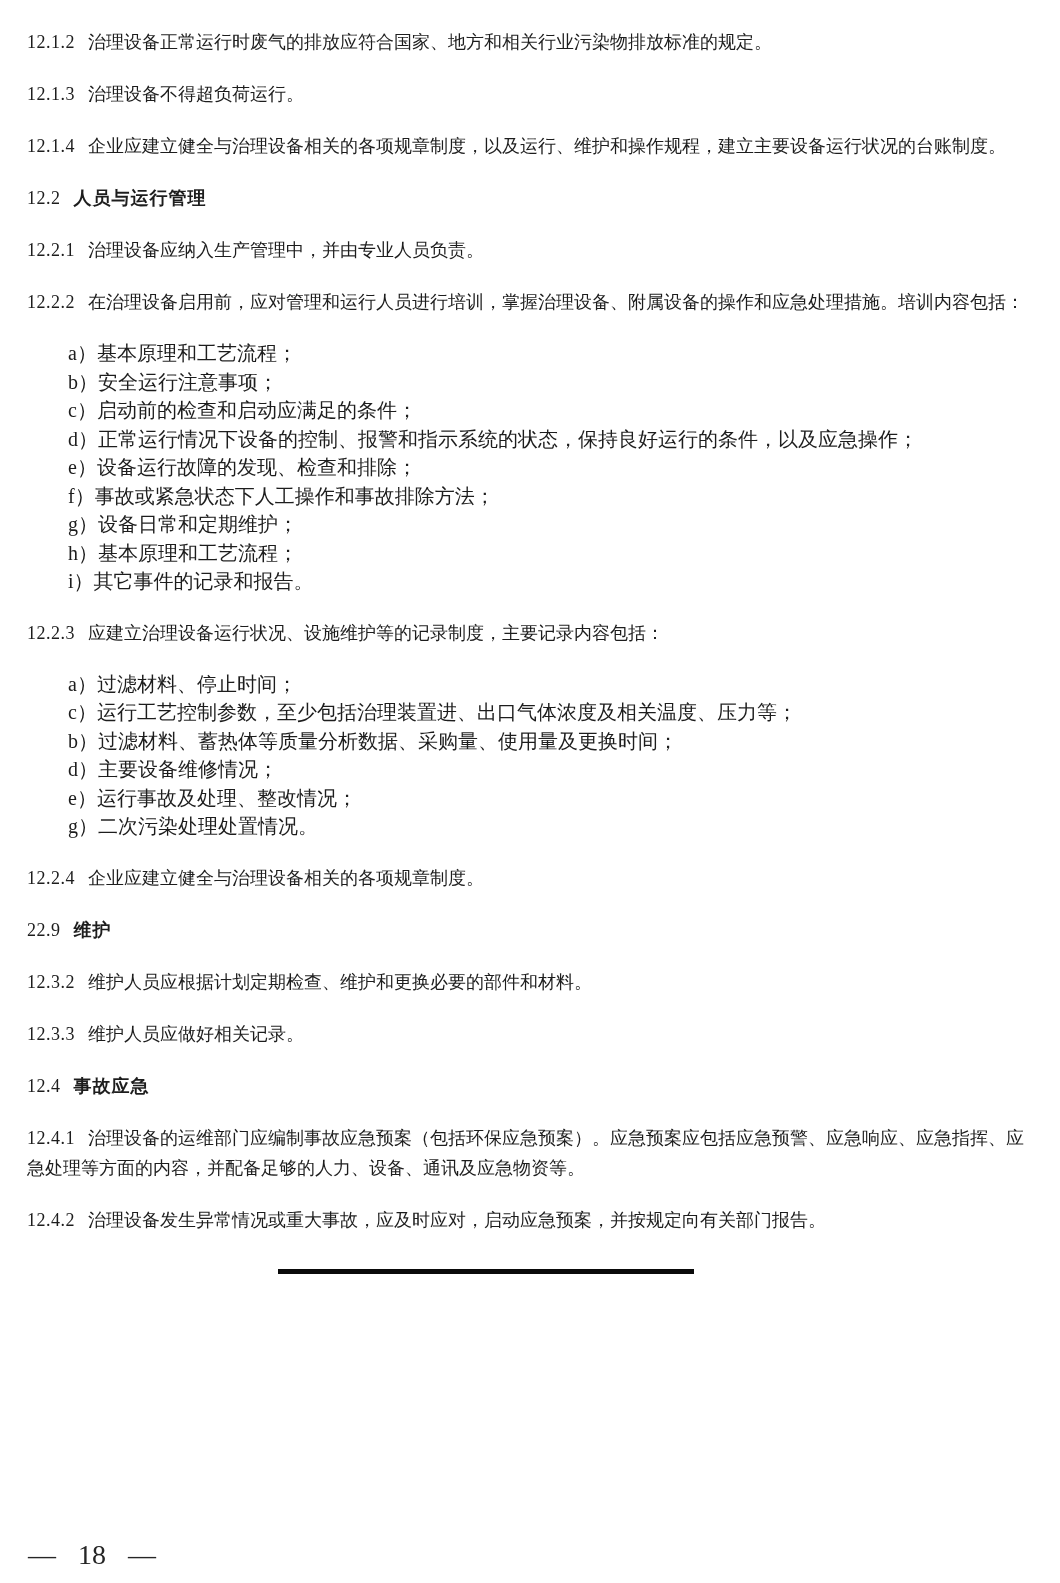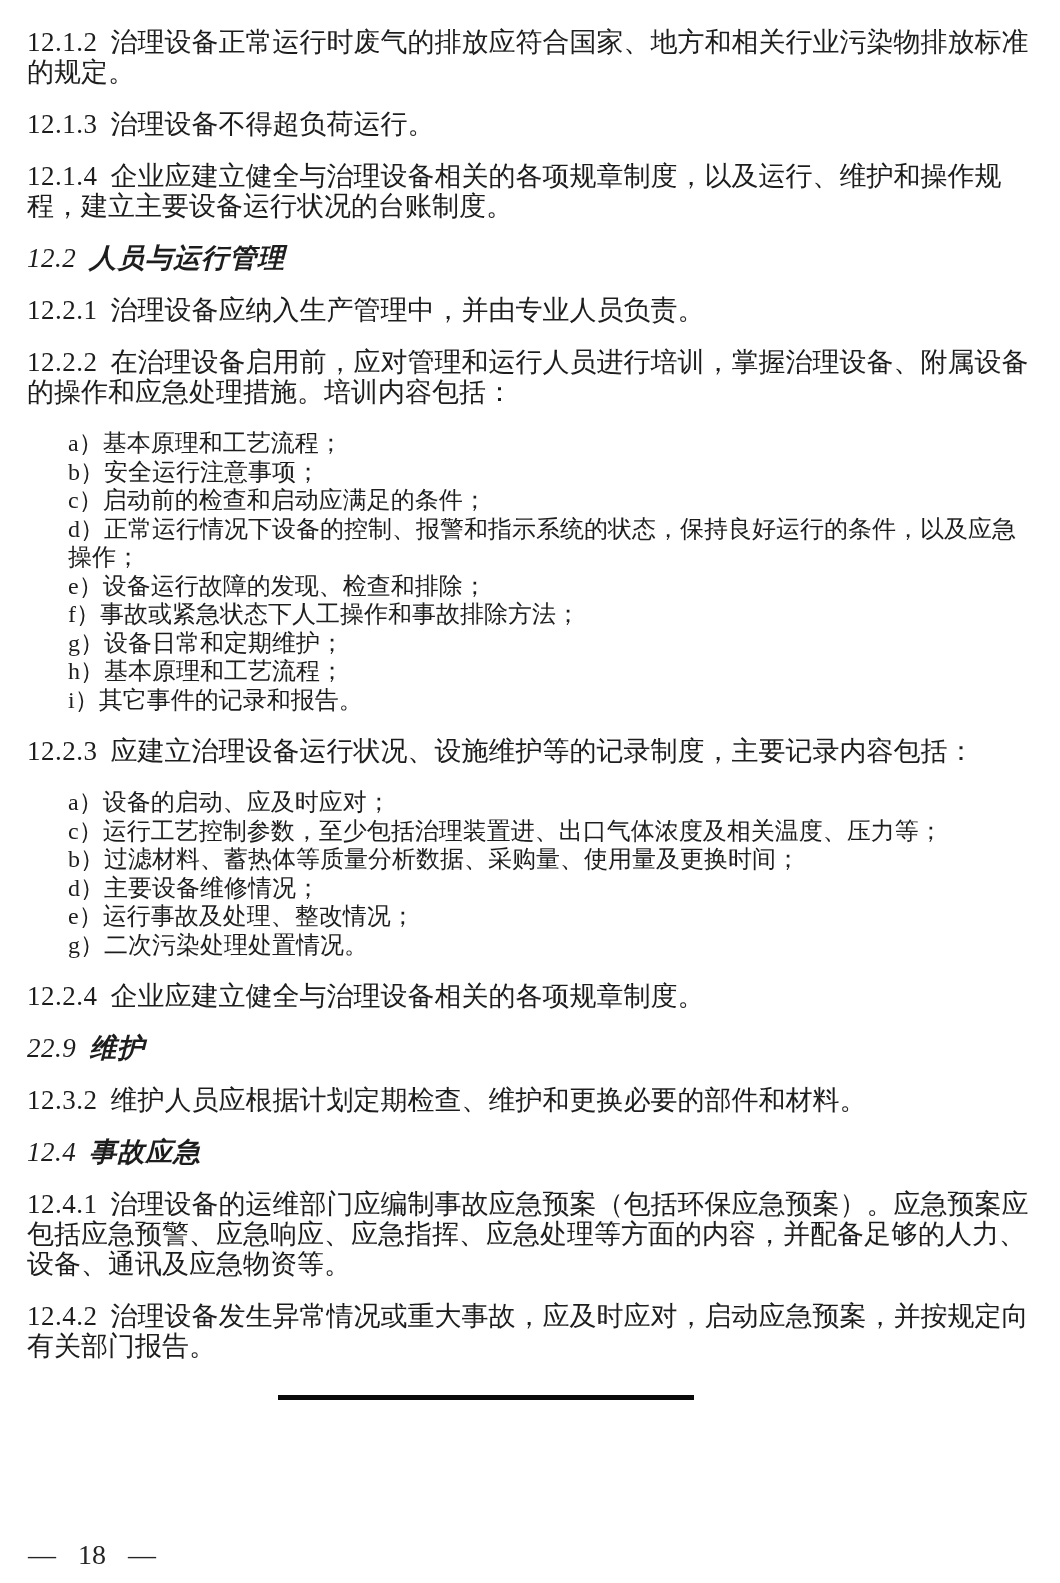--- a/index.html
+++ b/index.html
@@ -5,30 +5,30 @@
   html,body{margin:0;padding:0;}
   body{
     width:1060px;height:1583px;
     background:#ffffff;color:#1d1d1d;
     font-family:"Liberation Serif","DejaVu Serif",serif;
     position:relative;overflow:hidden;
   }
   .doc{
     position:absolute;top:27px;left:27px;right:25px;
   }
-  .block{margin:22px 0 0 0;font-size:27px;line-height:30px;text-align:left;}
+  .block{margin:22px 0 0 0;font-size:18px;line-height:30px;text-align:left;}
   .block:first-child{margin-top:0;}
   .clause-num{margin-right:13px;letter-spacing:0.5px;white-space:nowrap;}
-  .heading{font-weight:400;font-style:italic;}
+  .heading{font-weight:400;}
   .heading .title{
     font-family:"Liberation Sans","DejaVu Sans",sans-serif;
     font-weight:700;letter-spacing:1px;
   }
   ul.list{list-style:none;margin:22px 0 0 0;padding:0 0 0 41px;}
-  .list-item{font-size:24px;line-height:28.5px;}
+  .list-item{font-size:20px;line-height:28.5px;}
   .divider{
     margin:34px 0 0 251px;
     width:416px;height:5px;background:#0a0a0a;
   }
   .footer{
     position:absolute;left:28px;bottom:14px;
     display:flex;align-items:center;gap:22px;
     font-size:28px;line-height:1;color:#262626;
   }
 </style>
@@ -48,30 +48,31 @@
       <li class="list-item">c）启动前的检查和启动应满足的条件；</li>
       <li class="list-item">d）正常运行情况下设备的控制、报警和指示系统的状态，保持良好运行的条件，以及应急操作；</li>
       <li class="list-item">e）设备运行故障的发现、检查和排除；</li>
       <li class="list-item">f）事故或紧急状态下人工操作和事故排除方法；</li>
       <li class="list-item">g）设备日常和定期维护；</li>
       <li class="list-item">h）基本原理和工艺流程；</li>
       <li class="list-item">i）其它事件的记录和报告。</li>
     </ul>
     <p class="block para"><span class="clause-num">12.2.3</span><span>应建立治理设备运行状况、设施维护等的记录制度，主要记录内容包括：</span></p>
     <ul class="list">
-      <li class="list-item">a）设备的启动、应及时应对；</li>
+      <li class="list-item">a）过滤材料、停止时间；</li>
       <li class="list-item">c）运行工艺控制参数，至少包括治理装置进、出口气体浓度及相关温度、压力等；</li>
       <li class="list-item">b）过滤材料、蓄热体等质量分析数据、采购量、使用量及更换时间；</li>
       <li class="list-item">d）主要设备维修情况；</li>
       <li class="list-item">e）运行事故及处理、整改情况；</li>
       <li class="list-item">g）二次污染处理处置情况。</li>
     </ul>
     <p class="block para"><span class="clause-num">12.2.4</span><span>企业应建立健全与治理设备相关的各项规章制度。</span></p>
     <h2 class="block heading"><span class="clause-num">22.9</span><span class="title">维护</span></h2>
     <p class="block para"><span class="clause-num">12.3.2</span><span>维护人员应根据计划定期检查、维护和更换必要的部件和材料。</span></p>
+    <p class="block para"><span class="clause-num">12.3.3</span><span>维护人员应做好相关记录。</span></p>
     <h2 class="block heading"><span class="clause-num">12.4</span><span class="title">事故应急</span></h2>
     <p class="block para"><span class="clause-num">12.4.1</span><span>治理设备的运维部门应编制事故应急预案（包括环保应急预案）。应急预案应包括应急预警、应急响应、应急指挥、应急处理等方面的内容，并配备足够的人力、设备、通讯及应急物资等。</span></p>
     <p class="block para"><span class="clause-num">12.4.2</span><span>治理设备发生异常情况或重大事故，应及时应对，启动应急预案，并按规定向有关部门报告。</span></p>
     <div class="divider" style="background: rgb(10, 10, 10);"></div>
   </main>
 
 <div class="footer">
   <span>—</span>
   <span>18</span>
   <span>—</span>

